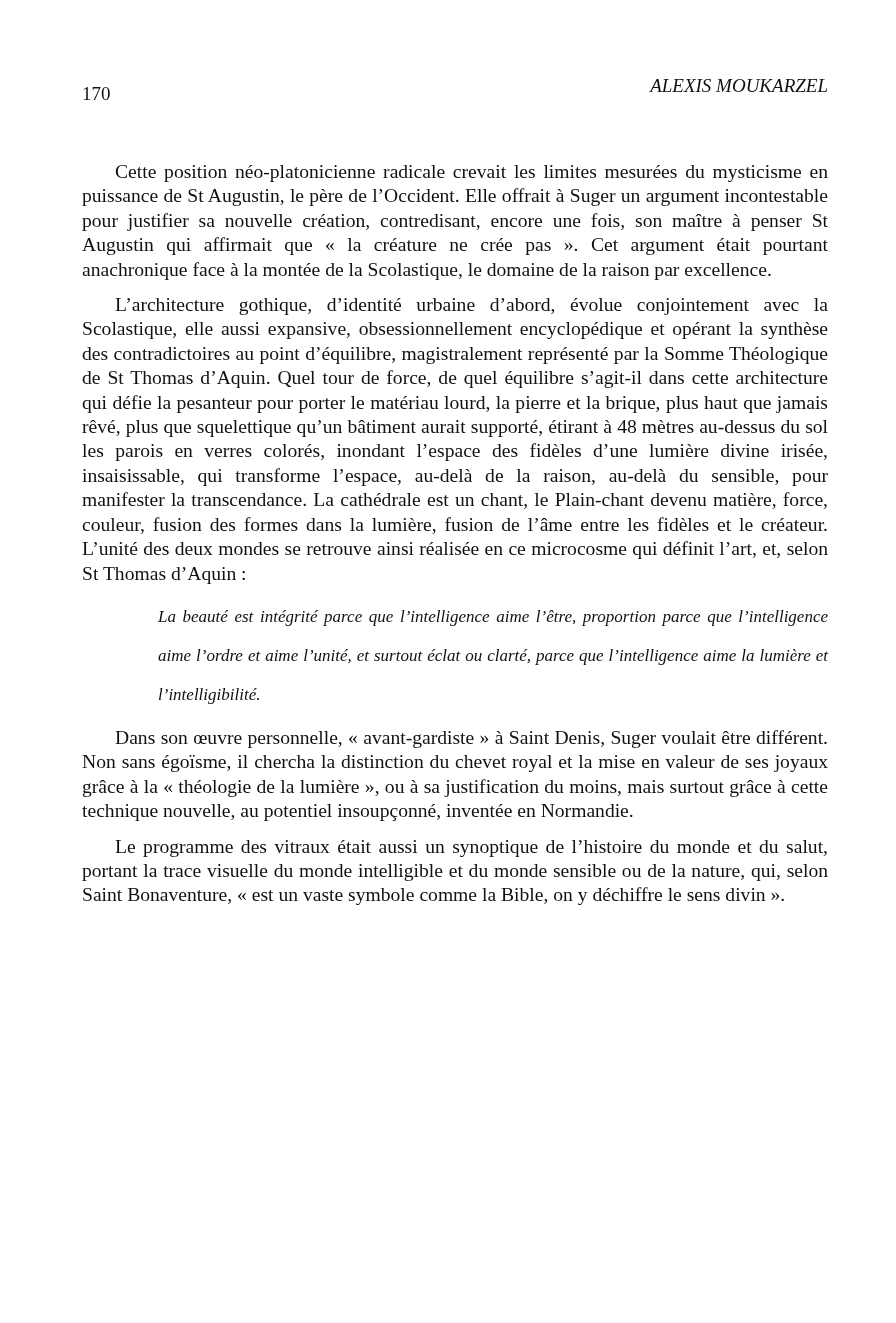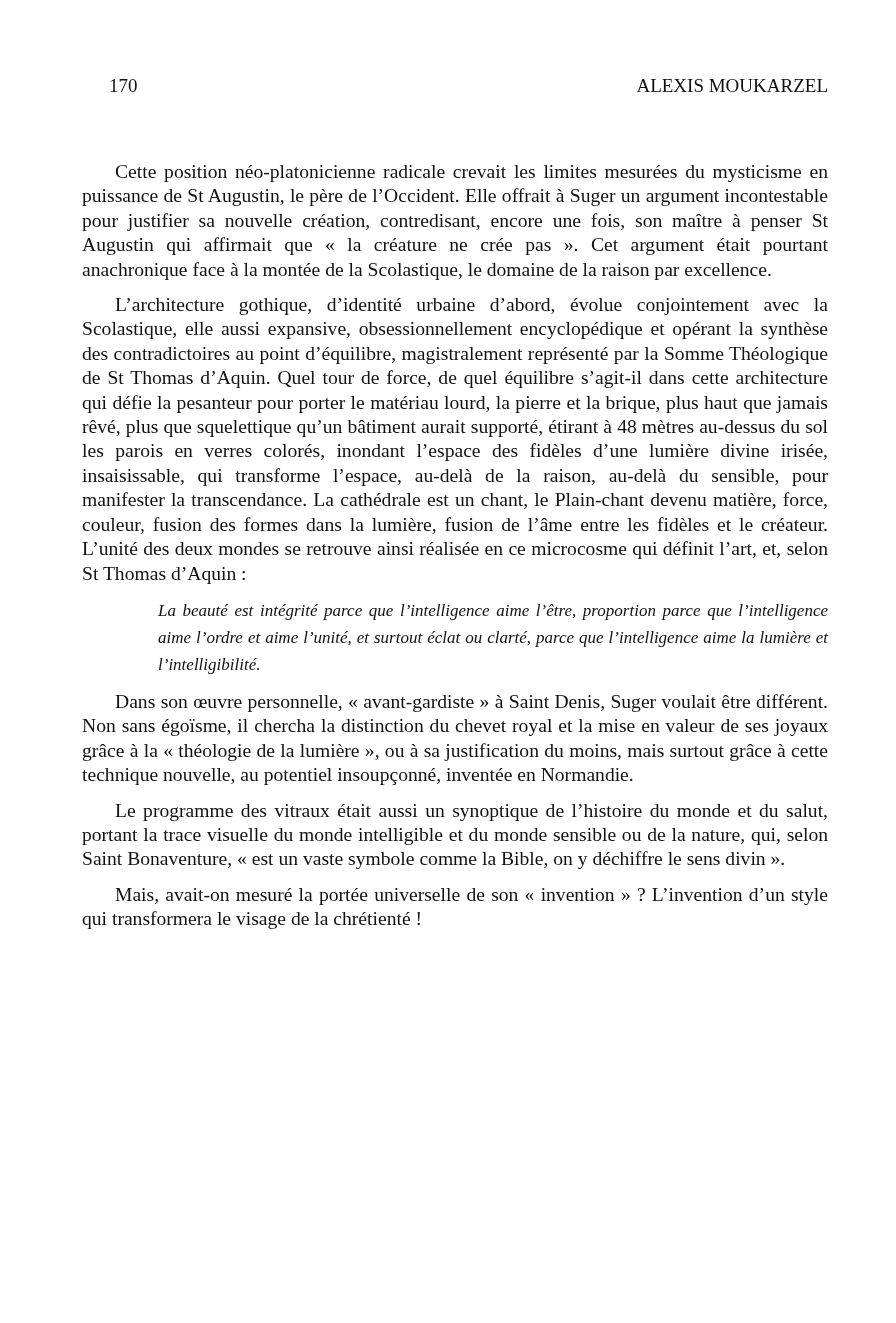--- a/index.html
+++ b/index.html
@@ -26,27 +26,27 @@
       top: 74px;
       left: 0;
       width: 746px;
       height: 24px;
       font-size: 19px;
       line-height: 24px;
     }
     .page-number {
       position: absolute;
       left: 0;
-      top: 0;
-      margin-left: 27px;
+      top: 8px;
     }
     .author {
       position: absolute;
       right: 0;
       top: 0;
+      font-style: italic;
       letter-spacing: 0px;
     }
     .body-text {
       position: absolute;
       top: 160px;
       left: 0;
       width: 746px;
     }
     p.para {
       margin: 0 0 11px 0;
@@ -57,21 +57,21 @@
       hyphens: none;
     }
     p.para.no-indent {
       text-indent: 0;
     }
     blockquote.quote {
       margin: 9px 0 12px 76px;
       padding: 0;
       font-style: italic;
       font-size: 17px;
-      line-height: 27px;
+      line-height: 39px;
       text-align: justify;
     }
   </style>
 </head>
 <body>
 
 <div class="page">
 
   <div class="running-head">
     <span class="page-number">170</span>
@@ -79,16 +79,15 @@
   </div>
 
   <div class="body-text">
     <p class="para">Cette position néo-platonicienne radicale crevait les limites mesurées du mysticisme en puissance de St Augustin, le père de l’Occident. Elle offrait à Suger un argument incontestable pour justifier sa nouvelle création, contredisant, encore une fois, son maître à penser St Augustin qui affirmait que « la créature ne crée pas ». Cet argument était pourtant anachronique face à la montée de la Scolastique, le domaine de la raison par excellence.</p>
     <p class="para">L’architecture gothique, d’identité urbaine d’abord, évolue conjointement avec la Scolastique, elle aussi expansive, obsessionnellement encyclopédique et opérant la synthèse des contradictoires au point d’équilibre, magistralement représenté par la Somme Théologique de St Thomas d’Aquin. Quel tour de force, de quel équilibre s’agit-il dans cette architecture qui défie la pesanteur pour porter le matériau lourd, la pierre et la brique, plus haut que jamais rêvé, plus que squelettique qu’un bâtiment aurait supporté, étirant à 48 mètres au-dessus du sol les parois en verres colorés, inondant l’espace des fidèles d’une lumière divine irisée, insaisissable, qui transforme l’espace, au-delà de la raison, au-delà du sensible, pour manifester la transcendance. La cathédrale est un chant, le Plain-chant devenu matière, force, couleur, fusion des formes dans la lumière, fusion de l’âme entre les fidèles et le créateur. L’unité des deux mondes se retrouve ainsi réalisée en ce microcosme qui définit l’art, et, selon St Thomas d’Aquin :</p>
 
     <blockquote class="quote">La beauté est intégrité parce que l’intelligence aime l’être, proportion parce que l’intelligence aime l’ordre et aime l’unité, et surtout éclat ou clarté, parce que l’intelligence aime la lumière et l’intelligibilité.</blockquote>
 
     <p class="para">Dans son œuvre personnelle, « avant-gardiste » à Saint Denis, Suger voulait être différent. Non sans égoïsme, il chercha la distinction du chevet royal et la mise en valeur de ses joyaux grâce à la « théologie de la lumière », ou à sa justification du moins, mais surtout grâce à cette technique nouvelle, au potentiel insoupçonné, inventée en Normandie.</p>
     <p class="para">Le programme des vitraux était aussi un synoptique de l’histoire du monde et du salut, portant la trace visuelle du monde intelligible et du monde sensible ou de la nature, qui, selon Saint Bonaventure, « est un vaste symbole comme la Bible, on y déchiffre le sens divin ».</p>
-    <p class="para">Mais, avait-on mesuré la portée universelle de son « invention » ? L’invention d’un style qui transformera le visage de la chrétienté !</p>
   </div>
 
 </div>
 
 </body></html>

